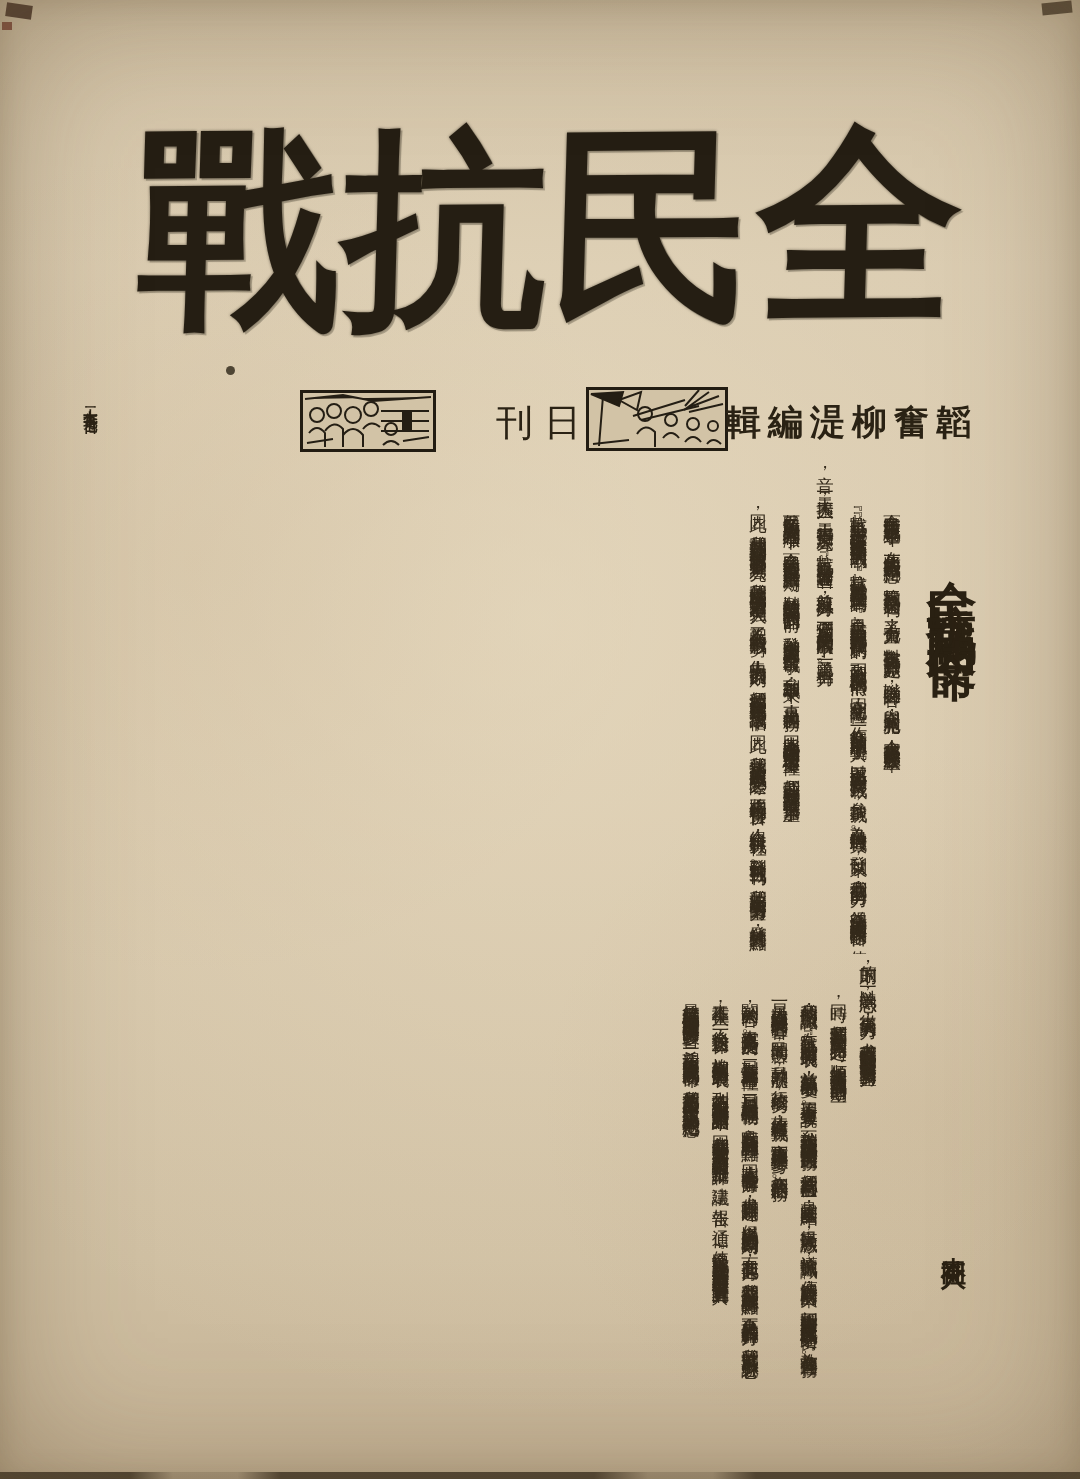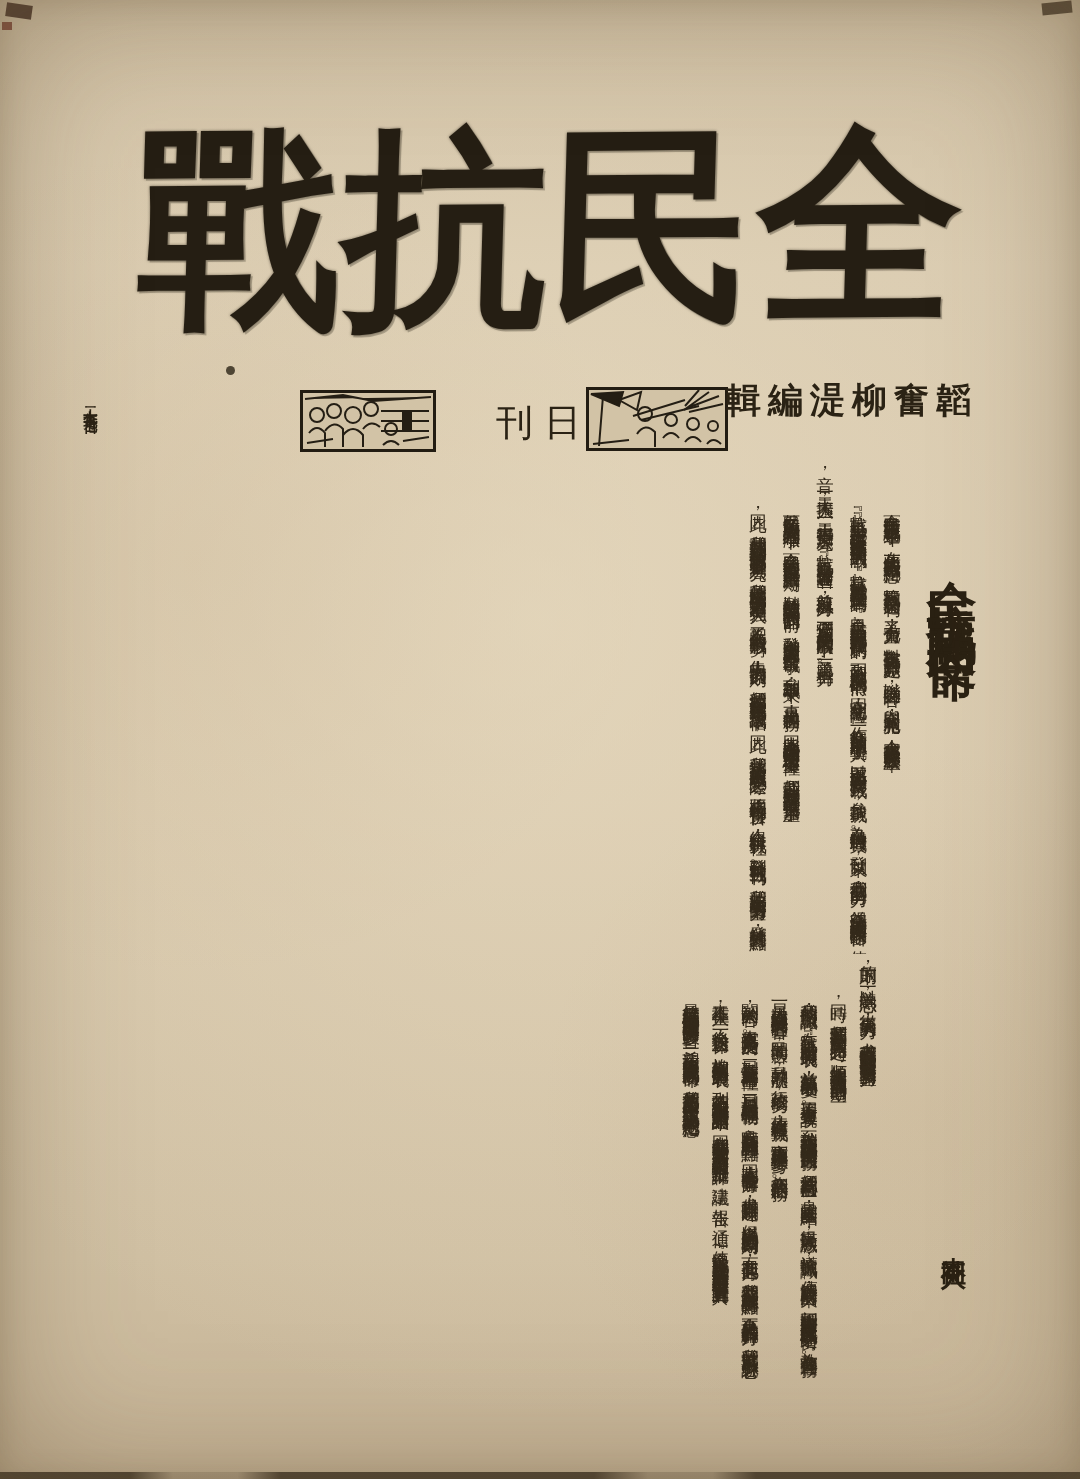--- a/index.html
+++ b/index.html
@@ -32,21 +32,21 @@
   }
   
   .hdr { position:absolute; white-space:nowrap; color:#2a2214; }
   .hdr-date {
     top:396px; left:84px; height:44px;
     writing-mode:vertical-rl; text-orientation:upright;
     font-size:14px; line-height:13px; letter-spacing:2px; font-weight:700;
   }
   .hdr-issue  { top:398px; left:152px; font-size:37px; font-weight:700; letter-spacing:11px; }
   .hdr-freq   { top:398px; left:452px; font-size:37px; font-weight:400; letter-spacing:11px;margin-left:44px; }
-  .hdr-editors{ top:377px; left:726px; font-size:35px; font-weight:700; letter-spacing:7px;text-align:right; }
+  .hdr-editors{ top:399px; left:726px; font-size:35px; font-weight:700; letter-spacing:7px;text-align:right; }
   .woodcut { position:absolute; background:#d2c3a6; border:3px solid #221c12; box-sizing:border-box; }
   .woodcut-1 { top:390px; left:300px; width:136px; height:62px; }
   .woodcut-2 { top:387px; left:586px; width:142px; height:64px; }
   .woodcut svg { display:block; width:100%; height:100%; }
   
   .article-title {
     position:absolute; top:540px; right:94px; height:460px;
     writing-mode:vertical-rl; text-orientation:upright;
     font-size:50px; font-weight:700; letter-spacing:12px; color:#2a2113;
   }

